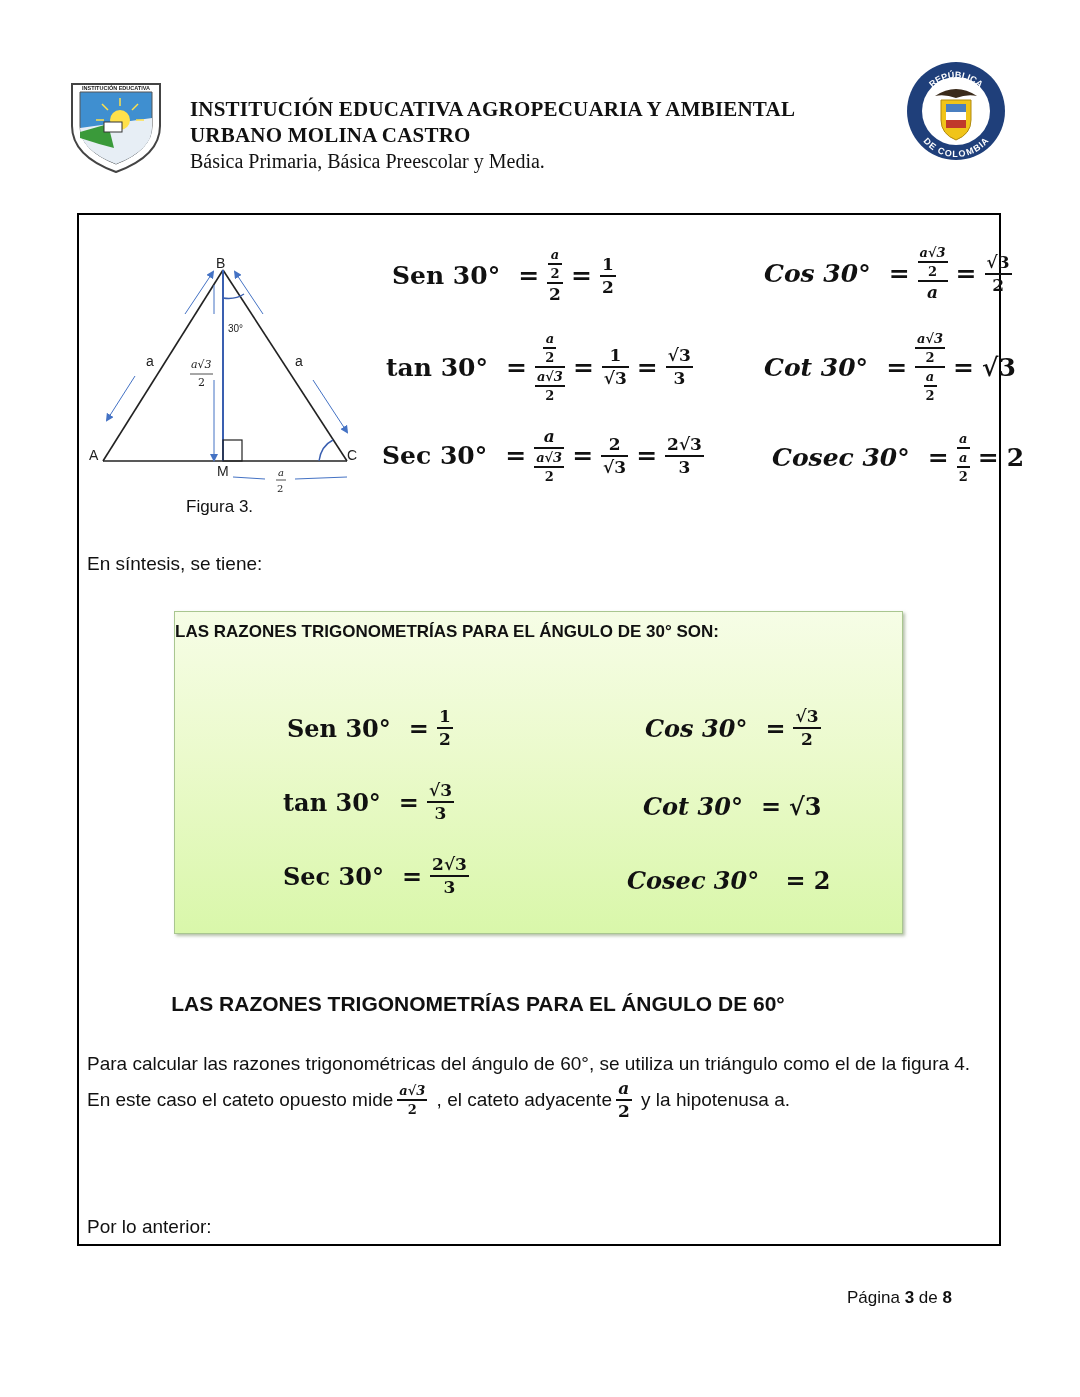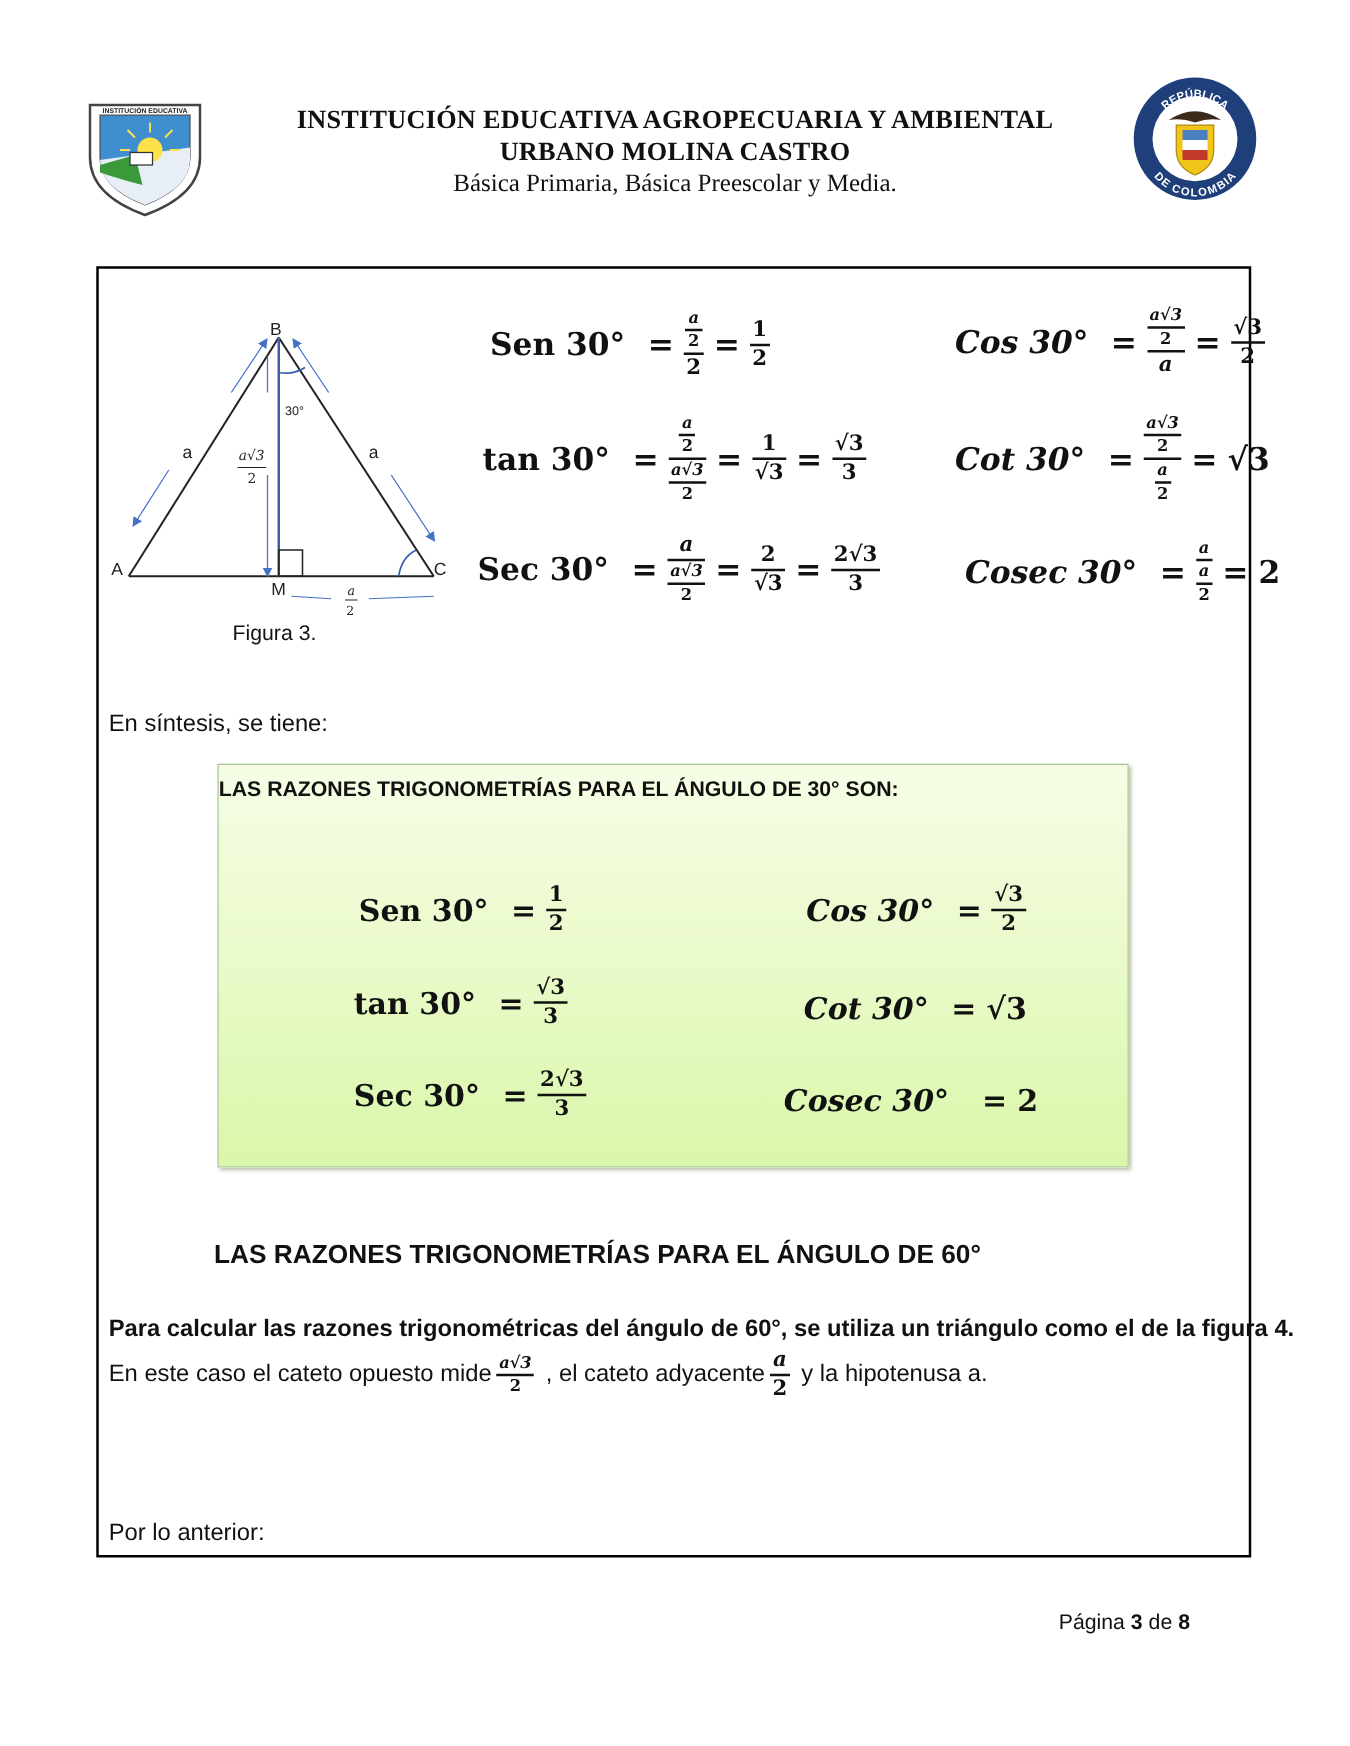--- a/index.html
+++ b/index.html
@@ -4,21 +4,21 @@
 <style>
   html, body { margin: 0; padding: 0; background: #ffffff; }
   body { width: 1080px; height: 1397px; position: relative; overflow: hidden; color: #111; }
   .serif { font-family: "Liberation Serif", "DejaVu Serif", serif; }
   .sans { font-family: "Liberation Sans", "DejaVu Sans", sans-serif; }
   .math { font-family: "DejaVu Serif", "Liberation Serif", serif; font-weight: bold; }
 
   
   .logo-left { position: absolute; left: 68px; top: 78px; width: 96px; height: 96px; }
   .logo-right { position: absolute; left: 905px; top: 60px; width: 102px; height: 102px; }
-  .header-text { position: absolute; left: 190px; top: 82px; width: 700px; text-align: center; line-height: 26px; }
+  .header-text { position: absolute; left: 190px; top: 96px; width: 700px; line-height: 26px; }
   .h-title { font-size: 21px; font-weight: bold; letter-spacing: 0.2px; }
   .h-sub { font-size: 20px; }
 
   
   .frame { position: absolute; left: 77px; top: 213px; width: 924px; height: 1033px; border: 2px solid #000; box-sizing: border-box; }
 
   
   .figure { position: absolute; left: 85px; top: 250px; width: 280px; height: 270px; }
   .fig-caption { position: absolute; left: 186px; top: 497px; font-size: 17px; }
 
@@ -265,21 +265,21 @@
     <span class="frac">
         <span class="num it">a</span>
         <span class="bar"></span>
         <span class="den">2</span>
       </span>
   </span>
   <span class="op">=</span>
   <span>2</span>
 </div>
 
-<div class="para sans" style="left:87px; top:553px;margin-top:16px;">En síntesis, se tiene:</div>
+<div class="para sans" style="left:87px; top:553px;">En síntesis, se tiene:</div>
 
 <div class="summary">
   <div class="summary-title sans">LAS RAZONES TRIGONOMETRÍAS PARA EL ÁNGULO DE 30° SON:</div>
 
   <div class="eq math" style="left:112px; top:96px;">
     <span class="fn">Sen 30°</span>
       <span class="op">=</span>
     <span class="frac f-sm">
         <span class="num">1</span>
         <span class="bar"></span>
@@ -321,21 +321,21 @@
   </div>
   <div class="eq math" style="left:452px; top:254px;">
     <span class="fn it">Cosec 30°</span>
       <span class="op">&nbsp;=</span>
     <span>2</span>
   </div>
 </div>
 
 <div class="section-title sans">LAS RAZONES TRIGONOMETRÍAS PARA EL ÁNGULO DE 60°</div>
 
-<div class="para sans" style="left:87px; top:1053px;font-weight:bold;">Para calcular las razones trigonométricas del ángulo de 60°, se utiliza un triángulo como el de la figura 4.</div>
+<div class="para sans" style="left:87px; top:1053px;">Para calcular las razones trigonométricas del ángulo de 60°, se utiliza un triángulo como el de la figura 4.</div>
 
 <div class="para sans" style="left:87px; top:1080px; display:flex; align-items:center;">
   <span>En este caso el cateto opuesto mide</span>
   <span class="frac math f-xs" style="margin:0 4px;">
       <span class="num it">a√3</span>
       <span class="bar"></span>
       <span class="den">2</span>
     </span>
   <span style="white-space:pre;"> , el cateto adyacente</span>
   <span class="frac math f-sm" style="margin:0 4px;">

